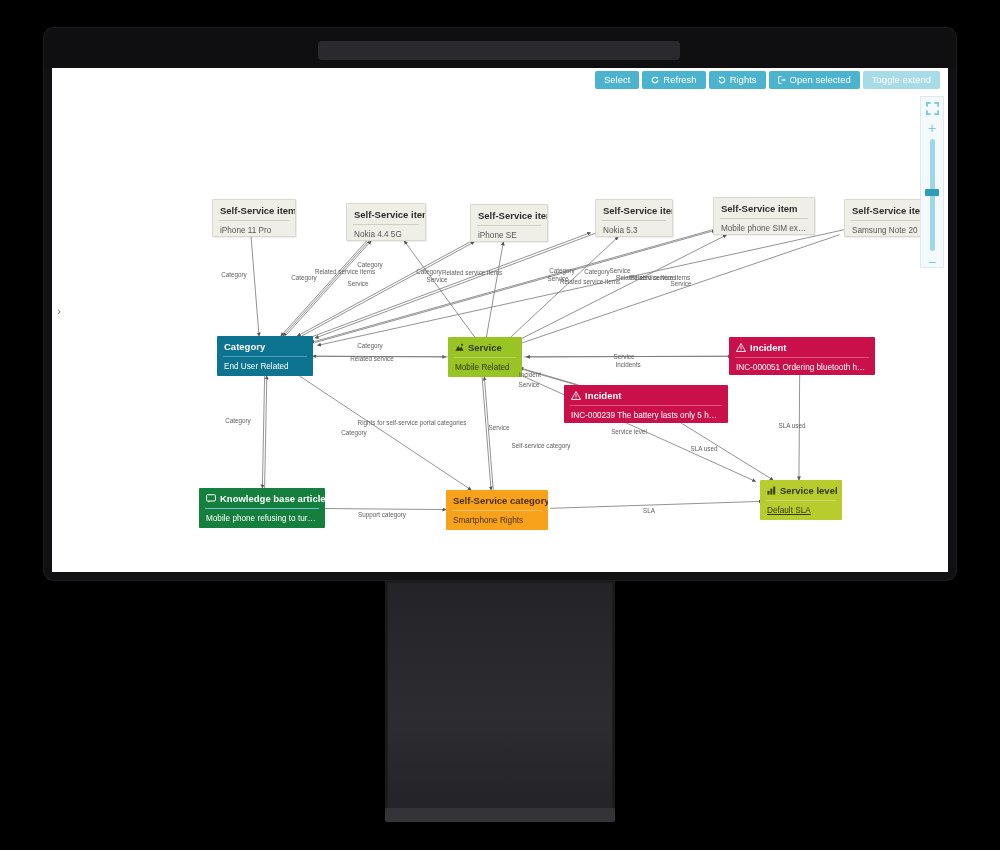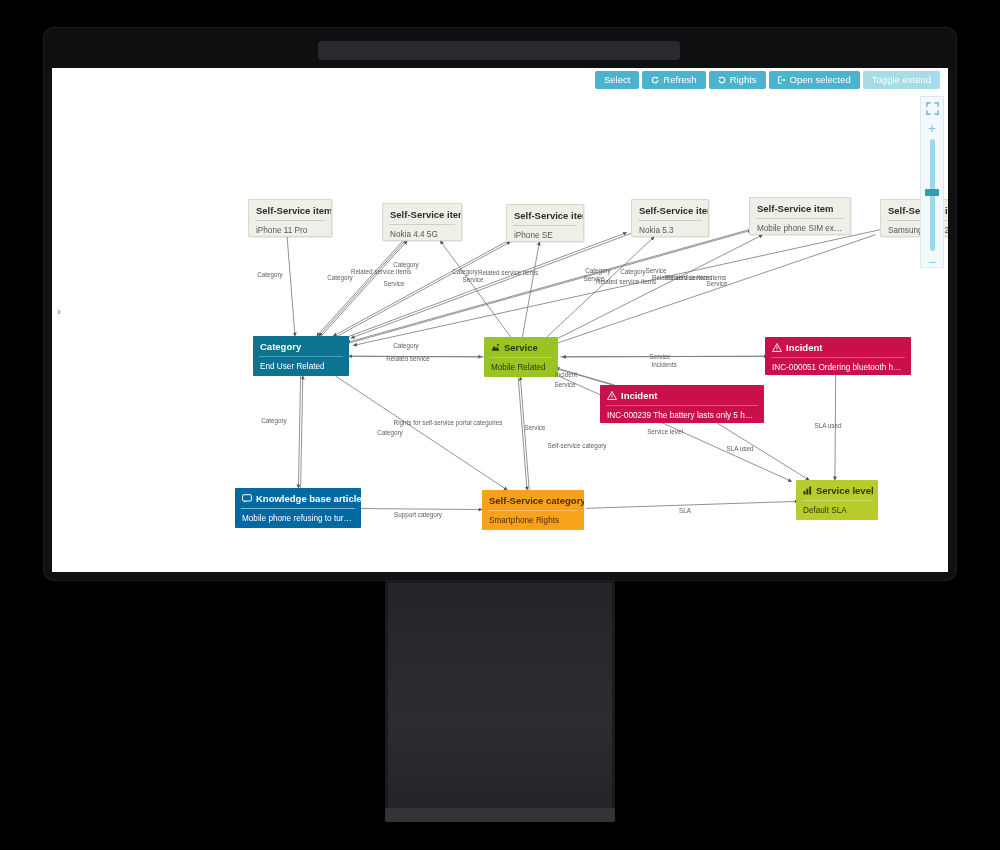--- a/index.html
+++ b/index.html
@@ -92,21 +92,21 @@
   
   #left-handle {
     position: absolute; left: 0; top: 232px;
     width: 14px; height: 22px;
     display: flex; align-items: center; justify-content: center;
     color: #666; font-size: 11px; cursor: pointer;
     background: #fff; z-index: 30;
   }
 
   
-  #graph { position: absolute; inset: 0; margin-left: 36px; }
+  #graph { position: absolute; inset: 0; }
   #edges { position: absolute; left: 0; top: 0; width: 896px; height: 504px; }
 
   .node {
     position: absolute; border-radius: 1px;
     font-family: "Liberation Sans", sans-serif; overflow: hidden;
   }
   .node .nhead {
     display: flex; align-items: center; gap: 4px;
     font-size: 9.5px; font-weight: bold; padding: 5px 7px 4px 7px;
     white-space: nowrap;
@@ -132,34 +132,34 @@
   .t-service { background: #9ac424; }
   .t-service .nhead { color: #2e3b00; }
   .t-service .nrule { background: #b4d35a; }
   .t-service .nbody { color: #2e3b00; }
 
   .t-incident { background: #c9104a; }
   .t-incident .nhead { color: #ffffff; }
   .t-incident .nrule { background: #dd5580; }
   .t-incident .nbody { color: #ffffff; }
 
-  .t-kb { background: #0369a1; }
+  .t-kb { background: #15803d; }
   .t-kb .nhead { color: #ffffff; }
   .t-kb .nrule { background: #6fbcd6; }
   .t-kb .nbody { color: #ffffff; }
 
   .t-sscat { background: #f8a21c; }
   .t-sscat .nhead { color: #4a3000; }
   .t-sscat .nrule { background: #fbc166; }
   .t-sscat .nbody { color: #4a3000; }
 
   .t-slevel { background: #b9cc2e; }
   .t-slevel .nhead { color: #2e3b00; }
   .t-slevel .nrule { background: #cbd96a; }
-  .t-slevel .nbody { color: #2e3b00; }
+  .t-slevel .nbody { color: #2e3b00; text-decoration: underline; }
 
   .elabel {
     position: absolute; font-size: 6.3px; color: #5d5d5d;
     font-family: "Liberation Sans", sans-serif;
     white-space: nowrap; transform: translate(-50%, -50%);
     pointer-events: none;
   }
 </style>
 </head>
 <body>

